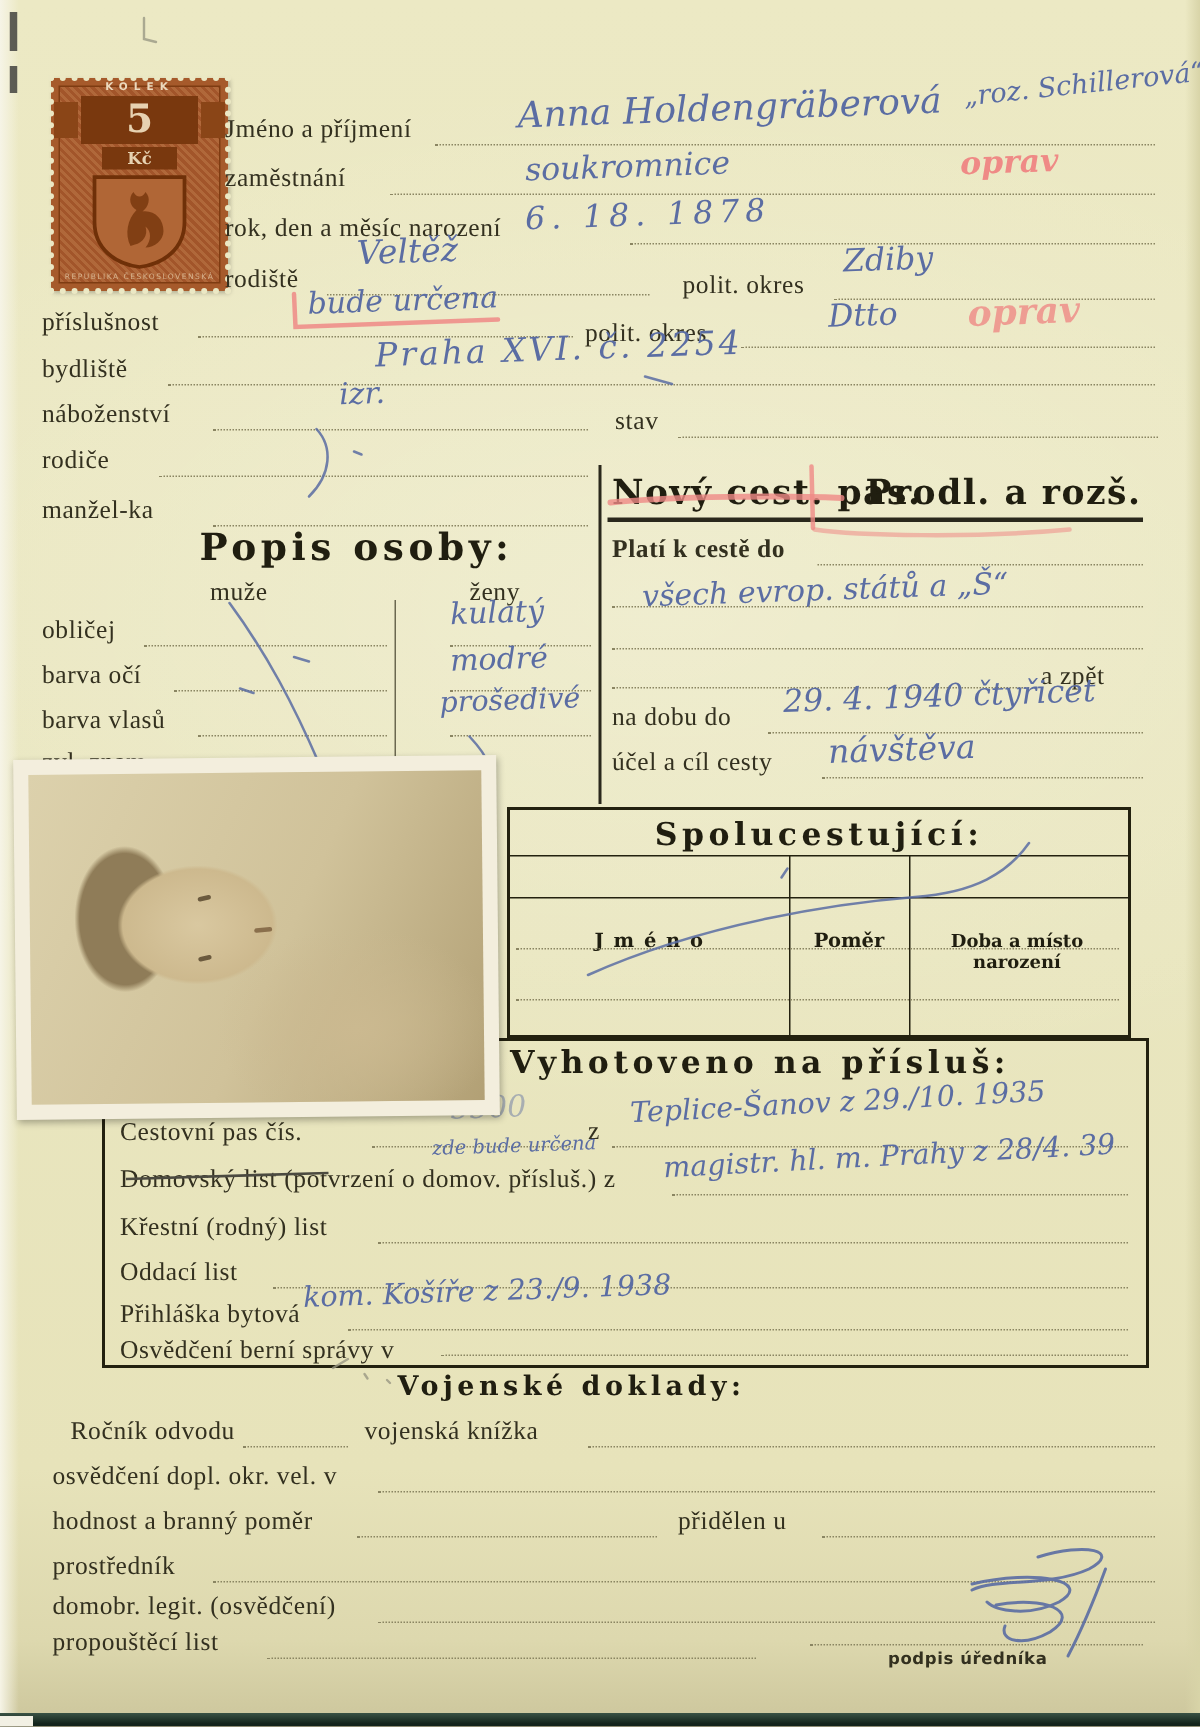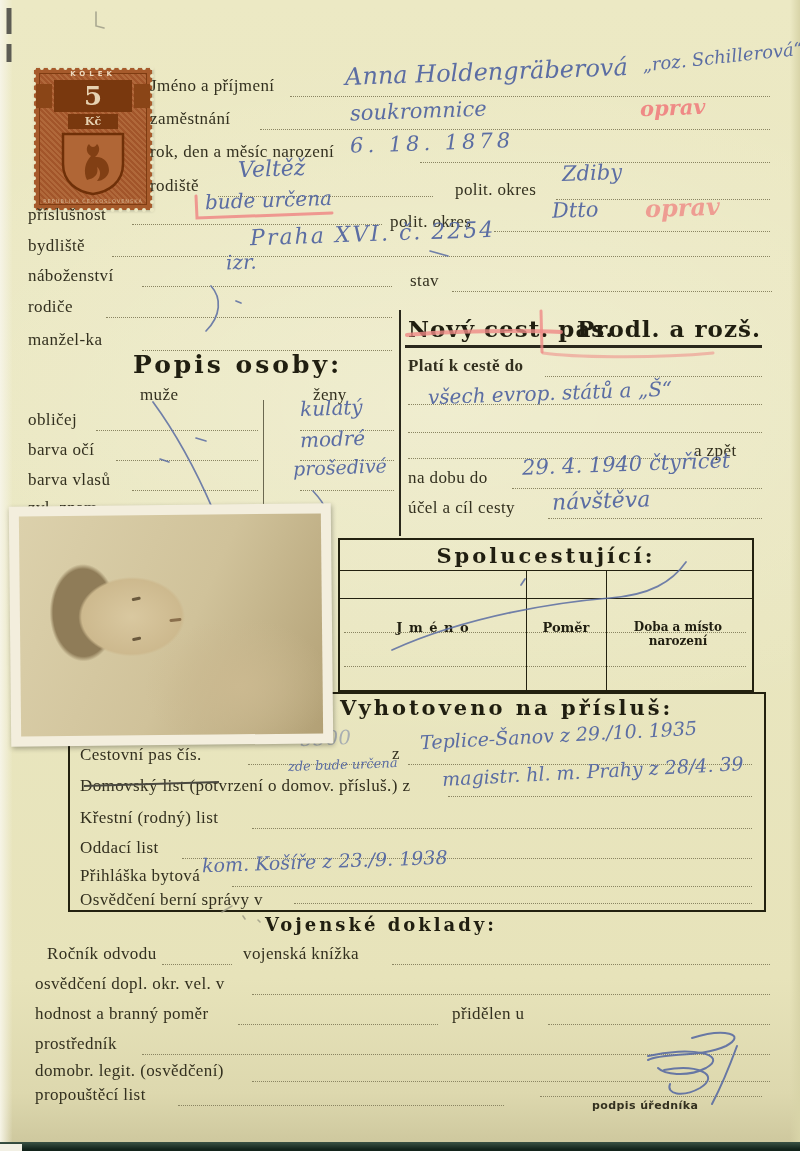--- a/index.html
+++ b/index.html
@@ -20,21 +20,21 @@
   .lbl{position:absolute;font-size:17px;color:#33301f;white-space:nowrap;letter-spacing:.4px;}
   .sm{font-size:13.5px;}
   .dots{position:absolute;height:0;border-bottom:1.6px dotted #8a8562;}
   .hw{position:absolute;font-family:"DejaVu Serif",serif;font-style:italic;color:#5b6da3;
       white-space:nowrap;transform:rotate(-2deg);font-size:20px;}
   .hw-red{color:#ef8a86;font-weight:bold;}
   .hdr{position:absolute;font-family:"DejaVu Serif",serif;font-weight:bold;color:#201e10;
        letter-spacing:3px;white-space:nowrap;}
   .vline{position:absolute;background:#2a281c;}
   
-  .stamp{position:absolute;left:34px;top:68px;width:118px;height:142px;background:#a65a2b;
+  .stamp{position:absolute;left:34px;top:52px;width:118px;height:142px;background:#a65a2b;
     outline:4px dotted #ebe8c4;outline-offset:-2px;box-shadow:1px 1px 3px rgba(0,0,0,.25);}
   .stamp-in{position:absolute;inset:5px;border:1px solid #7e3c12;
     background:repeating-linear-gradient(45deg,#b0683a 0 2px,#a2552a 2px 4px);}
   .stamp-top{position:absolute;top:2px;width:100%;text-align:center;font:bold 7px "DejaVu Sans",sans-serif;
     color:#ecd9bd;letter-spacing:4px;}
   .stamp-5{position:absolute;left:20px;right:20px;top:12px;height:32px;background:#79380e;
     color:#e7d2b1;font:bold 26px "DejaVu Serif",serif;text-align:center;line-height:32px;}
   .stamp-5:before,.stamp-5:after{content:"";position:absolute;top:4px;width:16px;height:24px;background:#8a4517;}
   .stamp-5:before{left:-18px;} .stamp-5:after{right:-18px;}
   .stamp-kc{position:absolute;left:34px;right:34px;top:46px;height:15px;background:#79380e;

